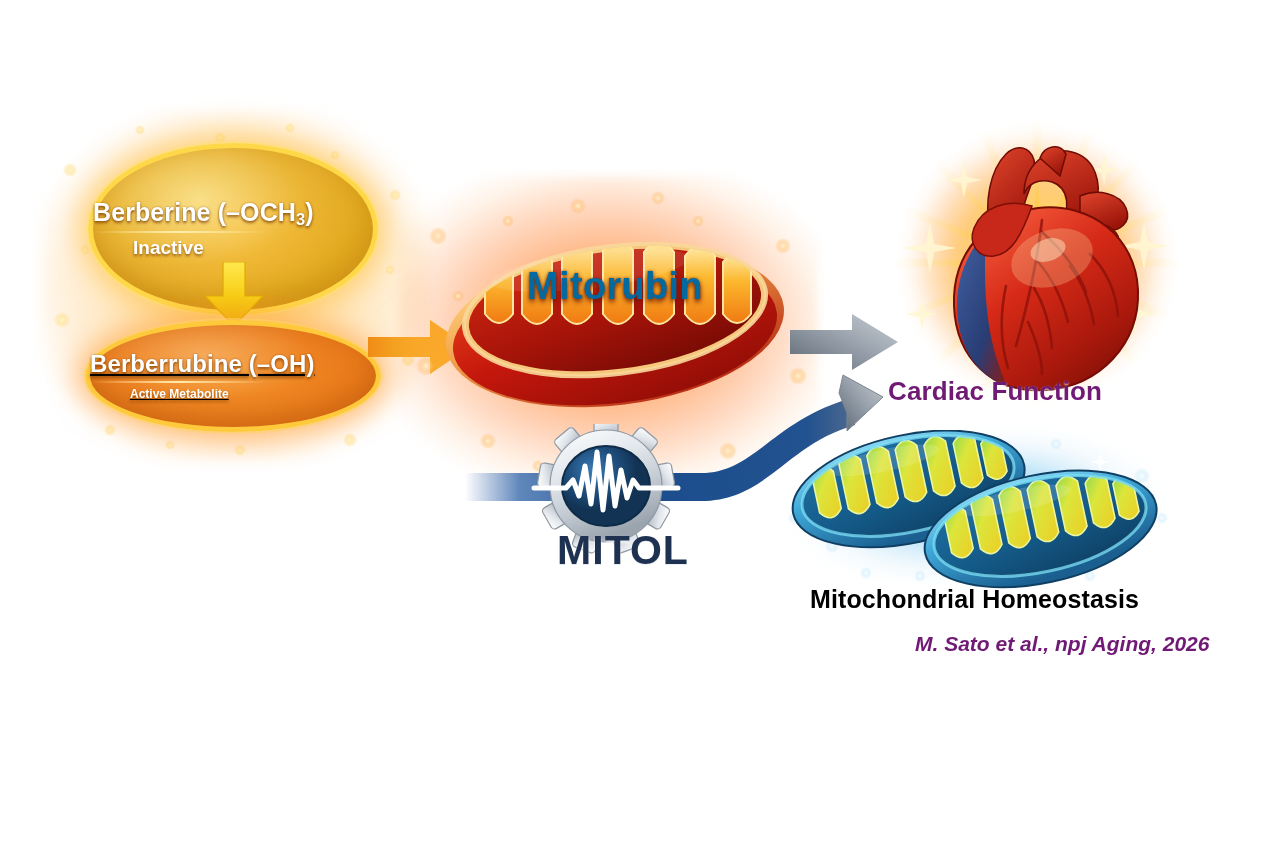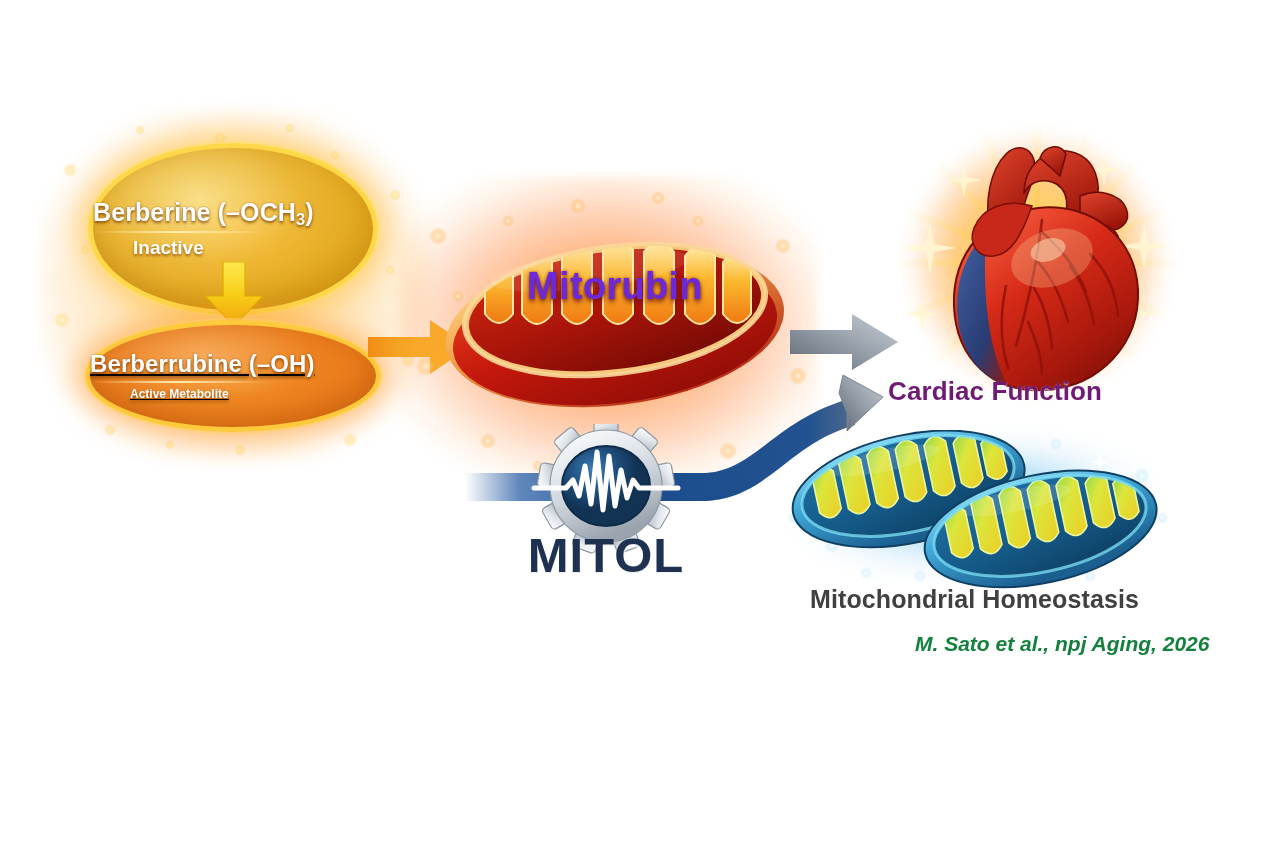--- a/index.html
+++ b/index.html
@@ -116,38 +116,38 @@
       rgba(255,110,20,.28) 55%,
       rgba(255,140,40,.10) 72%,
       rgba(255,255,255,0) 84%);
     filter: blur(4px);
   }
   .mito-main { left: 440px; top: 222px; width: 350px; height: 200px; }
   .mito-label {
     left: 440px; top: 265px;
     width: 350px;
     text-align: center;
-    color: #6d28d9;
+    color: #0369a1;
     font-weight: bold;
     font-size: 38px;
     letter-spacing: .3px;
     text-shadow: 0 3px 5px rgba(110,25,0,.85), 0 0 3px rgba(110,25,0,.6);
     white-space: nowrap;
   }
 
   
   .blue-band { left: 455px; top: 355px; width: 430px; height: 150px; }
   .gear-wrap { left: 508px; top: 424px; width: 196px; height: 130px; }
   .mitol-label {
-    left: 500px; top: 527px;
+    left: 517px; top: 527px;
     width: 212px;
     text-align: center;
     color: #1e3150;
     font-weight: bold;
-    font-size: 49px;
+    font-size: 41px;
     letter-spacing: 1px;
     text-shadow: 0 2px 3px rgba(255,255,255,.9), 0 1px 0 rgba(120,135,160,.5);
     white-space: nowrap;
   }
 
   
   .arrow-gray { left: 790px; top: 312px; width: 110px; height: 60px; }
 
   
   .heart-burst {
@@ -166,30 +166,30 @@
   }
 
   
   .homeo-glow {
     left: 770px; top: 418px;
     width: 410px; height: 180px;
   }
   .homeo-img { left: 790px; top: 430px; width: 375px; height: 160px; }
   .homeo-label {
     left: 810px; top: 585px;
-    color: #404040;
+    color: #000000;
     font-weight: bold;
     font-size: 25px;
     letter-spacing: .1px;
     text-shadow: 0 1px 2px rgba(255,255,255,.85);
     white-space: nowrap;
   }
   .citation {
     left: 915px; top: 632px;
-    color: #15803d;
+    color: #701a75;
     font-style: italic;
     font-weight: bold;
     font-size: 21px;
     white-space: nowrap;
   }
 </style>
 </head>
 <body>
 
 <div id="canvas">

